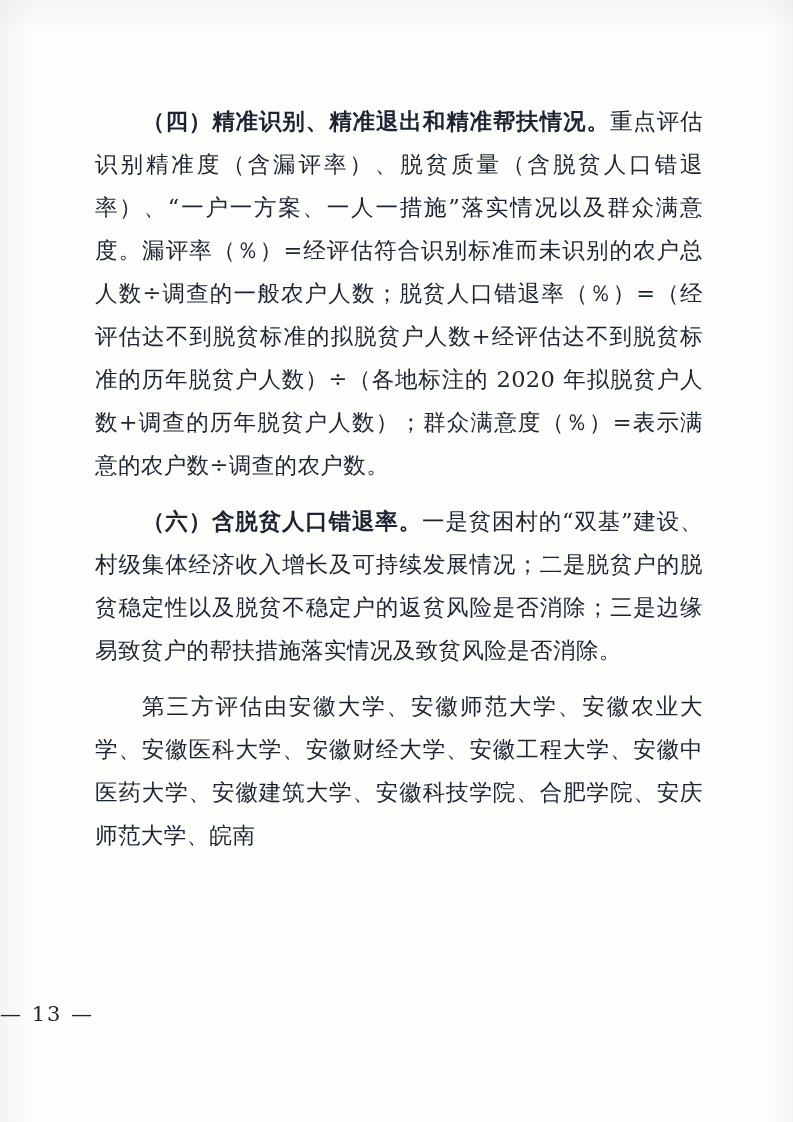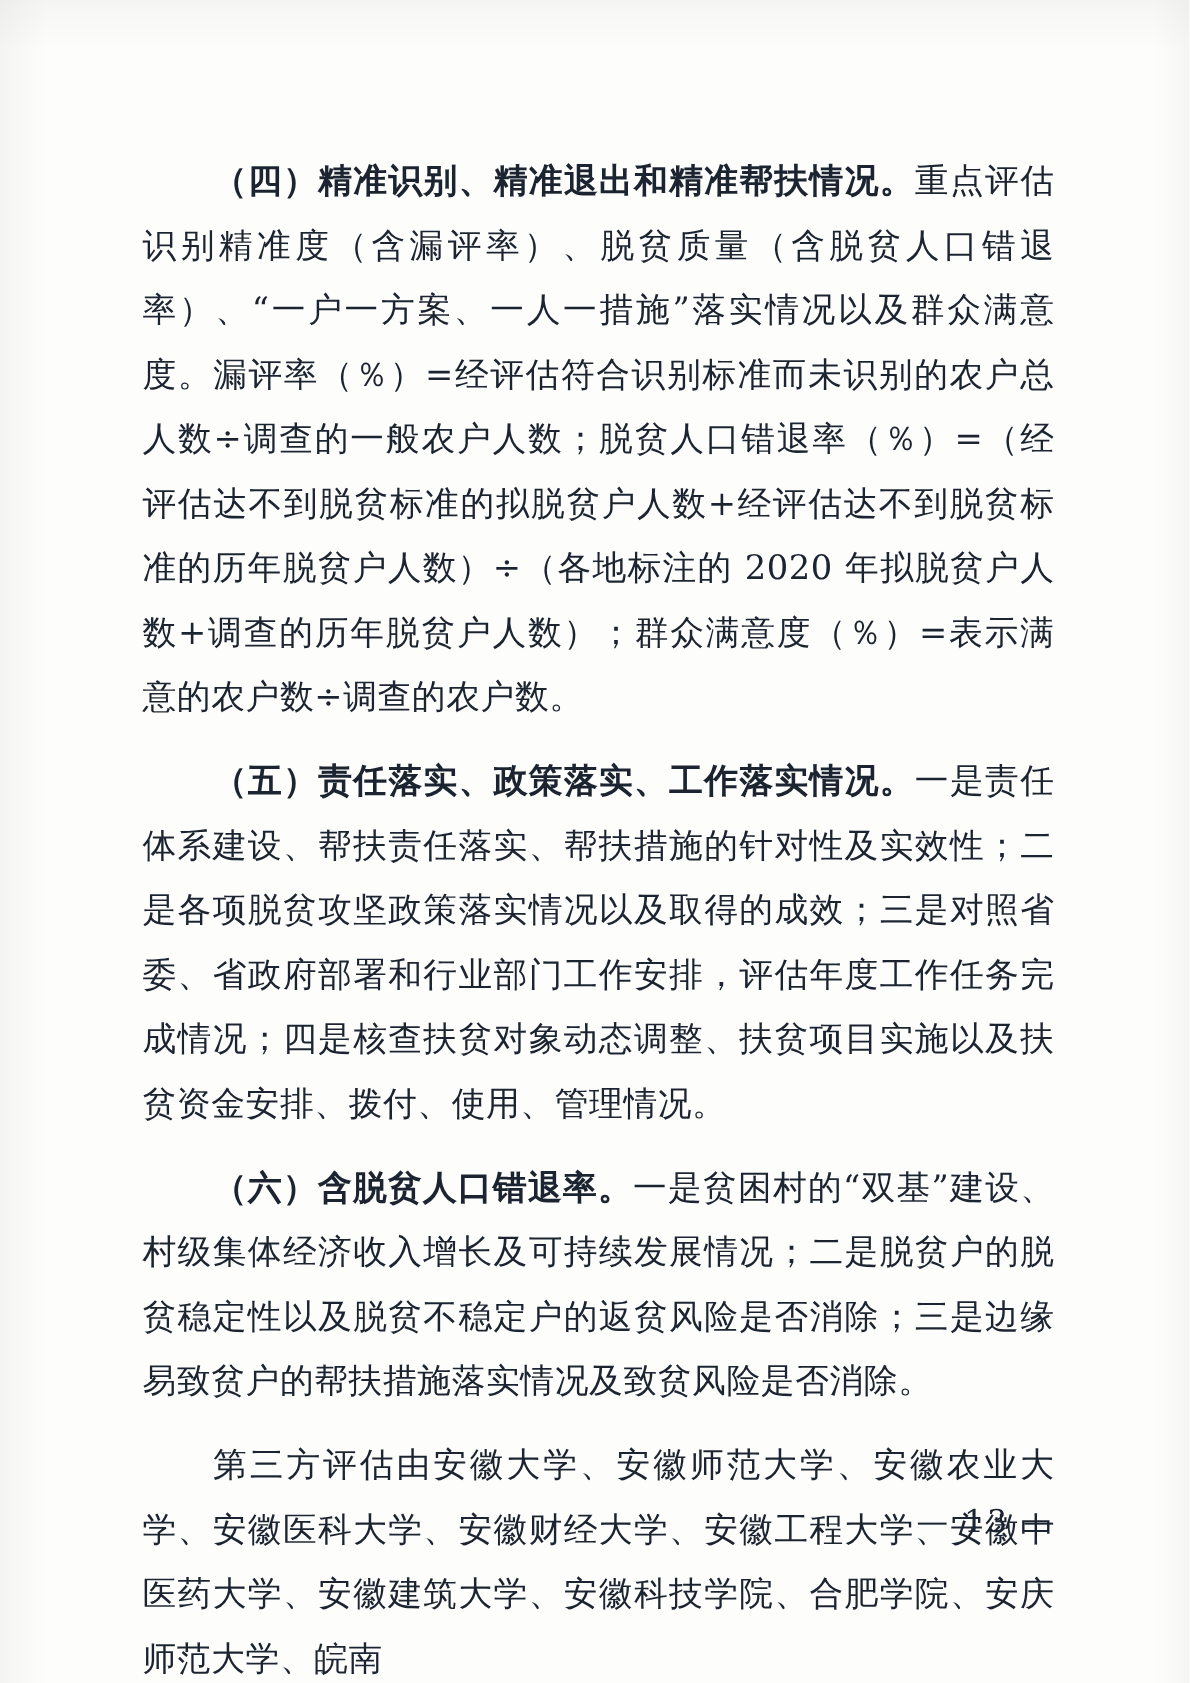--- a/index.html
+++ b/index.html
@@ -64,36 +64,35 @@
     letter-spacing: 1px;
   }
   .b {
     font-weight: bold;
   }
   .pagenum {
     position: absolute;
     left: 0;
     right: 88px;
     bottom: 96px;
-    text-align: right;
+    text-align: left;
     font-size: 21px;
     color: #1b2430;
     letter-spacing: 2px;
     font-family: "DejaVu Serif", "Liberation Serif", serif;
   }
 </style>
 </head>
 <body>
 
 <div class="page">
   <div class="content">
 
     <p class="para"><span class="b">（四）精准识别、精准退出和精准帮扶情况。</span><span>重点评估识别精准度（含漏评率）、脱贫质量（含脱贫人口错退率）、“一户一方案、一人一措施”落实情况以及群众满意度。漏评率（％）=经评估符合识别标准而未识别的农户总人数÷调查的一般农户人数；脱贫人口错退率（％）=（经评估达不到脱贫标准的拟脱贫户人数+经评估达不到脱贫标准的历年脱贫户人数）÷（各地标注的 2020 年拟脱贫户人数+调查的历年脱贫户人数）；群众满意度（％）=表示满意的农户数÷调查的农户数。</span></p>
 
-    <p class="para"><span class="b">（五）责任落实、政策落实、工作落实情况。</span><span>一是责任体系建设、帮扶责任落实、帮扶措施的针对性及实效性；二是各项脱贫攻坚政策落实情况以及取得的成效；三是对照省委、省政府部署和行业部门工作安排，评估年度工作任务完成情况；四是核查扶贫对象动态调整、扶贫项目实施以及扶贫资金安排、拨付、使用、管理情况。</span></p>
 
     <p class="para"><span class="b">（六）含脱贫人口错退率。</span><span>一是贫困村的“双基”建设、村级集体经济收入增长及可持续发展情况；二是脱贫户的脱贫稳定性以及脱贫不稳定户的返贫风险是否消除；三是边缘易致贫户的帮扶措施落实情况及致贫风险是否消除。</span></p>
 
 
     <p class="para para-last">第三方评估由安徽大学、安徽师范大学、安徽农业大学、安徽医科大学、安徽财经大学、安徽工程大学、安徽中医药大学、安徽建筑大学、安徽科技学院、合肥学院、安庆师范大学、皖南</p>
 
   </div>
 
   <div class="pagenum">— 13 —</div>
 </div>

